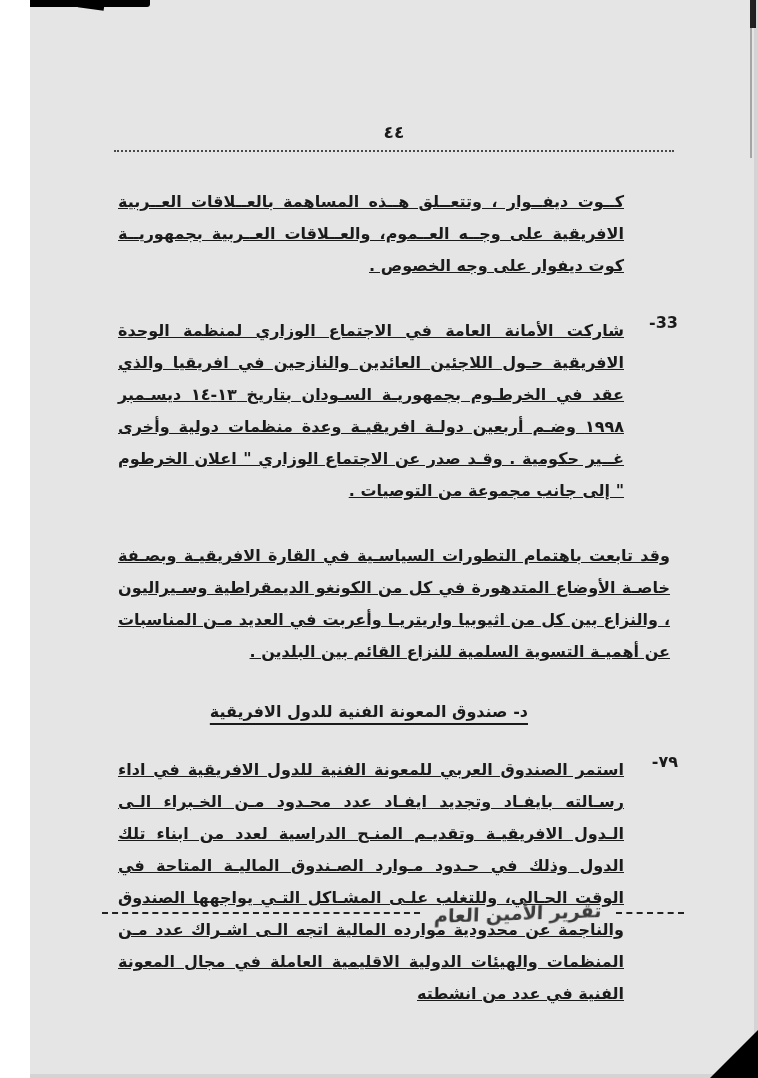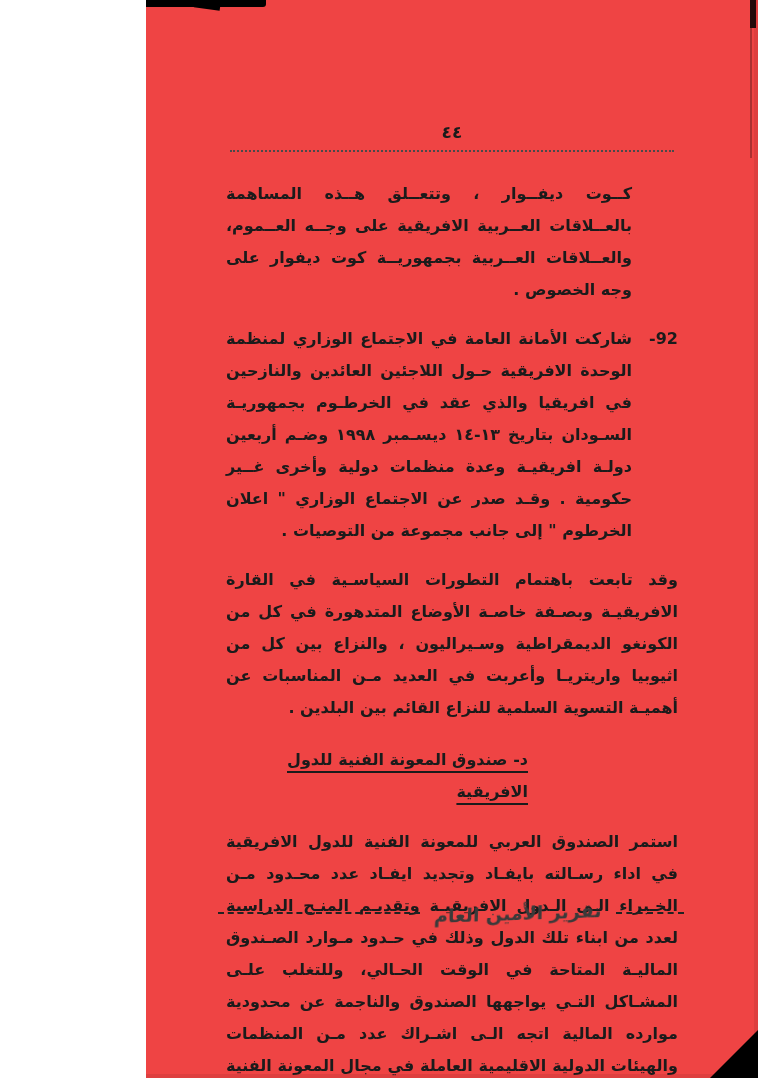--- a/index.html
+++ b/index.html
@@ -2,23 +2,23 @@
 <html lang="ar" dir="rtl"><head>
 <meta charset="utf-8">
 <style>
   html, body {
     margin: 0;
     padding: 0;
     background: #ffffff;
   }
   .page {
     position: relative;
-    width: 612px;
+    width: 728px;
     height: 1078px;
-    background: #ef4444;
+    background: #e5e5e5;
     overflow: hidden;
     font-family: "DejaVu Sans", sans-serif;
     direction: rtl;
     color: #1b1b1b;
   }
   
   .artifact { position: absolute; background: #000; }
   .artifact.top-left-bar { top: 0; left: 0; width: 120px; height: 7px; border-radius: 0 0 3px 0; }
   .artifact.top-left-tick { top: 5px; left: 48px; width: 26px; height: 4px; transform: rotate(8deg); }
   .artifact.top-right-sliver { top: 0; right: 2px; width: 6px; height: 28px; opacity: .85; }
@@ -59,21 +59,22 @@
     display: flex;
     margin: 0 0 17px 0;
   }
   .para .num {
     flex: 0 0 46px;
     white-space: nowrap;
   }
   .para .ptext {
     flex: 1;
     text-align: justify;
-    margin: 0;
+    margin: 8px;
+    text-decoration: underline;
   }
   .para.continuation {
     margin-right: 46px;
   }
   .section-heading {
     margin: 20px 150px 18px 0;
     font-size: 16px;
     font-weight: 700;
     text-decoration: underline;
     text-underline-offset: 6px;
@@ -121,31 +122,32 @@
     <div class="page-number">٤٤</div>
     <div class="dotted-rule"></div>
 
     <div class="body-text">
 
       <div class="para continuation">
         <p class="ptext">كــوت ديفــوار ، وتتعــلق هــذه المساهمة بالعــلاقات العــربية الافريقية على وجــه العــموم، والعــلاقات العــربية بجمهوريــة كوت ديفوار على وجه الخصوص .</p>
       </div>
 
       <div class="para">
-        <span class="num">92-</span>
+        <span class="num">33-</span>
         <p class="ptext">شاركت الأمانة العامة في الاجتماع الوزاري لمنظمة الوحدة الافريقية حـول اللاجئين العائدين والنازحين في افريقيا والذي عقد في الخرطـوم بجمهوريـة السـودان بتاريخ ١٣-١٤ ديسـمبر ١٩٩٨ وضـم أربعين دولـة افريقيـة وعدة منظمات دولية وأخرى غــير حكومية . وقـد صدر عن الاجتماع الوزاري " اعلان الخرطوم " إلى جانب مجموعة من التوصيات .</p>
       </div>
 
       <div class="para">
         <p class="ptext">وقد تابعت باهتمام التطورات السياسـية في القارة الافريقيـة وبصـفة خاصـة الأوضاع المتدهورة في كل من الكونغو الديمقراطية وسـيراليون ، والنزاع بين كل من اثيوبيا واريتريـا وأعربت في العديد مـن المناسبات عن أهميـة التسوية السلمية للنزاع القائم بين البلدين .</p>
       </div>
 
       <div class="section-heading">د-  صندوق المعونة الفنية للدول الافريقية</div>
 
       <div class="para">
+        <span class="num">٧٩-</span>
         <p class="ptext">استمر الصندوق العربي للمعونة الفنية للدول الافريقية في اداء رسـالته بايفـاد وتجديد ايفـاد عدد محـدود مـن الخـبراء الـى الـدول الافريقيـة وتقديـم المنـح الدراسية لعدد من ابناء تلك الدول وذلك في حـدود مـوارد الصـندوق الماليـة المتاحة في الوقت الحـالي، وللتغلب علـى المشـاكل التـي يواجهها الصندوق والناجمة عن محدودية موارده المالية اتجه الـى اشـراك عدد مـن المنظمات والهيئات الدولية الاقليمية العاملة في مجال المعونة الفنية في عدد من انشطته</p>
       </div>
 
     </div>
   </div>
 
   <div class="footer">
     <div class="dash-seg dash-right"></div>
     <div class="scribble">تقرير الأمين العام</div>
     <div class="dash-seg dash-left"></div>

